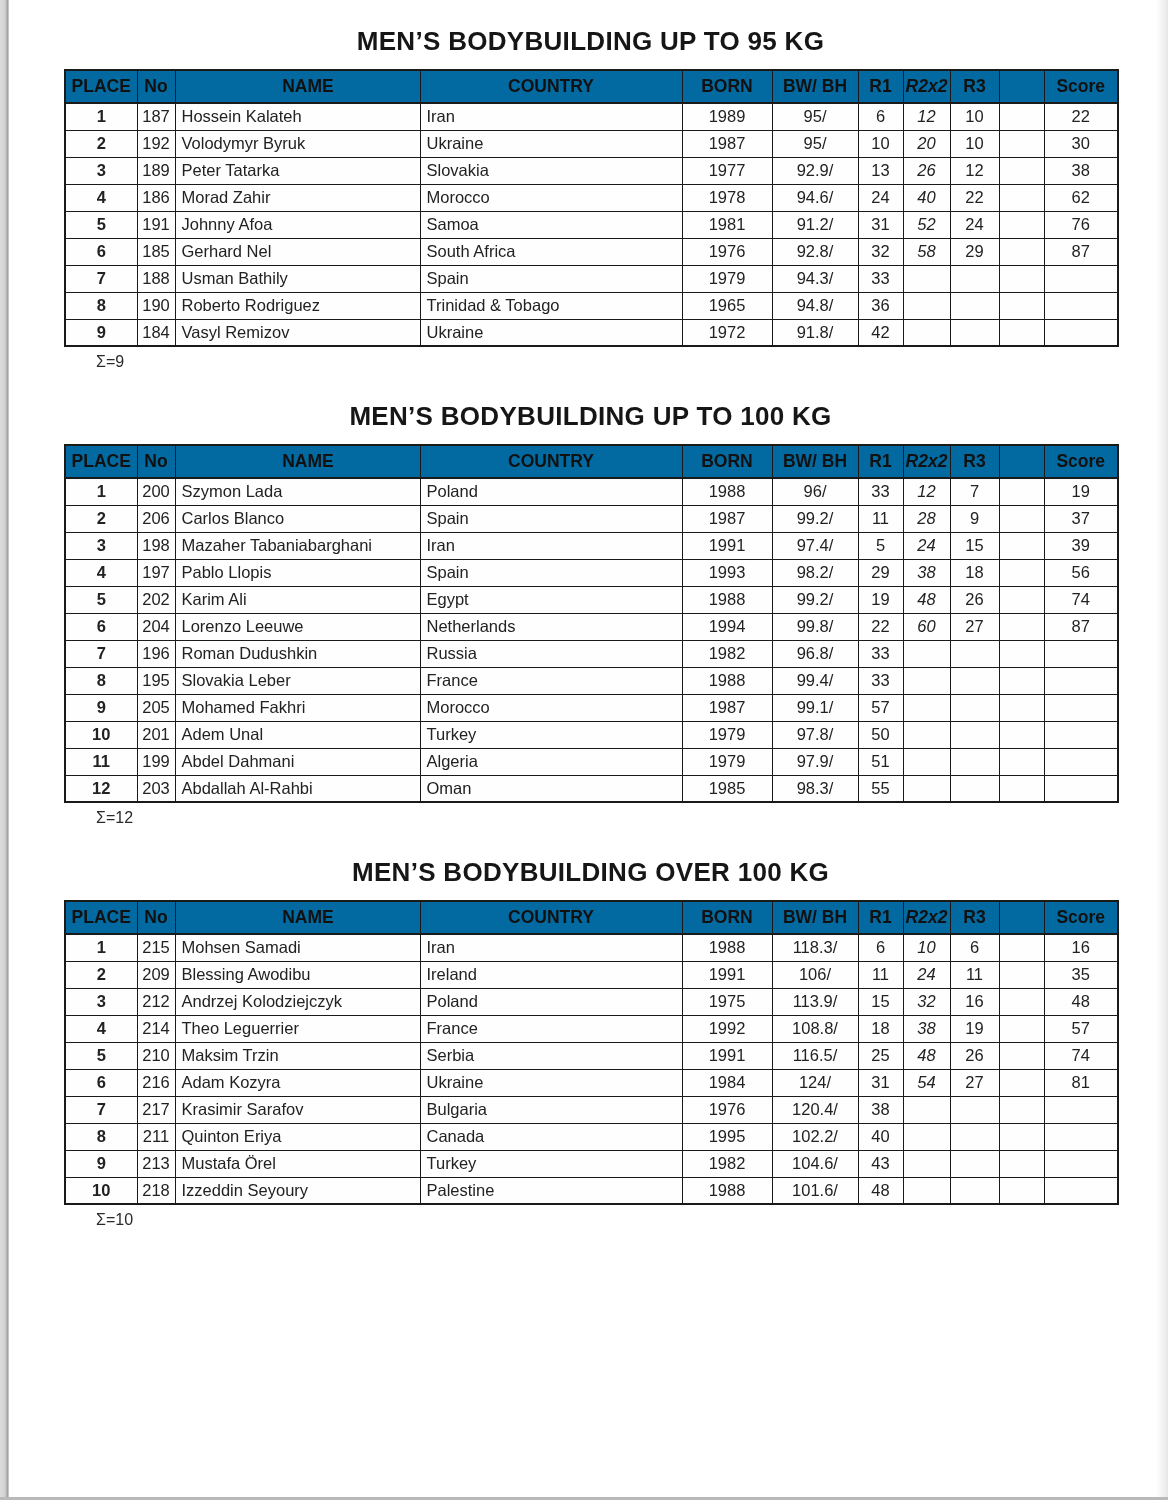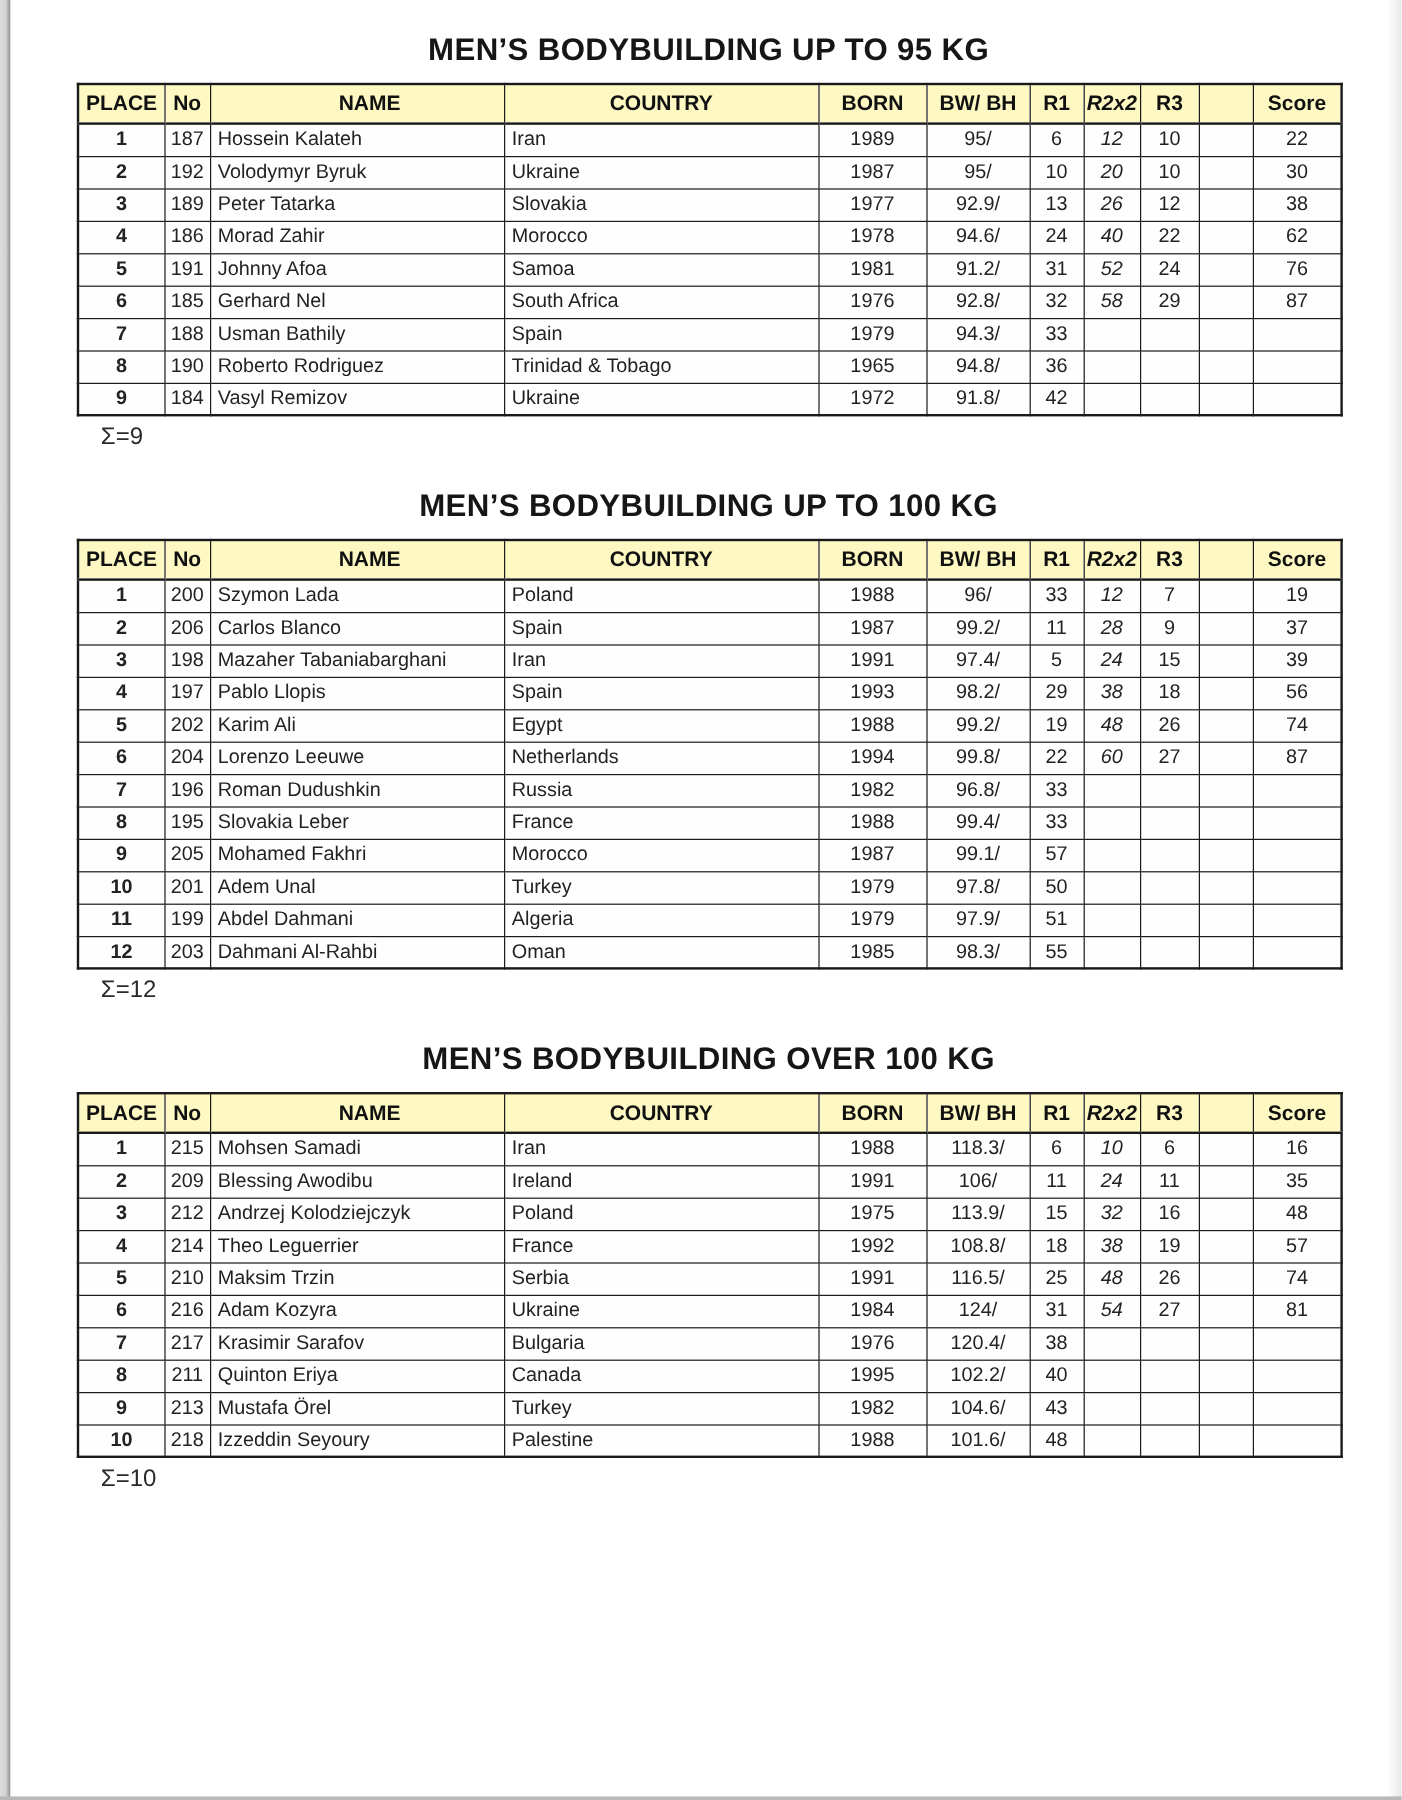--- a/index.html
+++ b/index.html
@@ -32,21 +32,21 @@
     table-layout: fixed;
     width: 1053px;
     border: 2.5px solid #1a1a1a;
   }
   th, td {
     border: 1.5px solid #1a1a1a;
     overflow: hidden;
     white-space: nowrap;
   }
   th {
-    background: #fef9c3;
+    background: #0369a1;
     height: 33px;
     font-size: 17.5px;
     font-weight: bold;
     text-align: center;
     color: #111;
     border-bottom: 2.5px solid #1a1a1a;
   }
   td {
     height: 27px;
     font-size: 16.5px;
@@ -62,23 +62,23 @@
   .col-4 { width: 90px; margin-left: 47px; }
   .col-5 { width: 86px; }
   .col-6 { width: 45px; }
   .col-7 { width: 47px; font-style: italic; }
   .col-8 { width: 49px; }
   .col-9 { width: 45px; }
   .col-10 { width: 74px; }
   td.col-0 { font-weight: bold; }
   td.col-2, td.col-3 { text-align: left; padding-left: 6px; }
   .sum-label {
-    font-size: 20px;
+    font-size: 16px;
     color: #2a2a2a;
-    margin: 6px 0 0 20px;
+    margin: 6px 0 0 32px;
   }
   
   .edge-left {
     position: absolute; left: 0; top: 0; bottom: 0; width: 9px;
     background: linear-gradient(to right, #dcdcdc 0%, #d2d2d2 55%, #9c9c9c 88%, #eaeaea 100%);
   }
   .edge-right {
     position: absolute; right: 0; top: 0; bottom: 0; width: 12px;
     background: linear-gradient(to right, #ffffff 0%, #efefef 70%, #e6e6e6 100%);
   }
@@ -394,21 +394,21 @@
             <td class="col-5">97.9/</td>
             <td class="col-6">51</td>
             <td class="col-7"></td>
             <td class="col-8"></td>
             <td class="col-9"></td>
             <td class="col-10"></td>
           </tr>
           <tr>
             <td class="col-0">12</td>
             <td class="col-1">203</td>
-            <td class="col-2">Dahmani Al-Rahbi</td>
+            <td class="col-2">Abdallah Al-Rahbi</td>
             <td class="col-3">Oman</td>
             <td class="col-4">1985</td>
             <td class="col-5">98.3/</td>
             <td class="col-6">55</td>
             <td class="col-7"></td>
             <td class="col-8"></td>
             <td class="col-9"></td>
             <td class="col-10"></td>
           </tr>
         </tbody>

